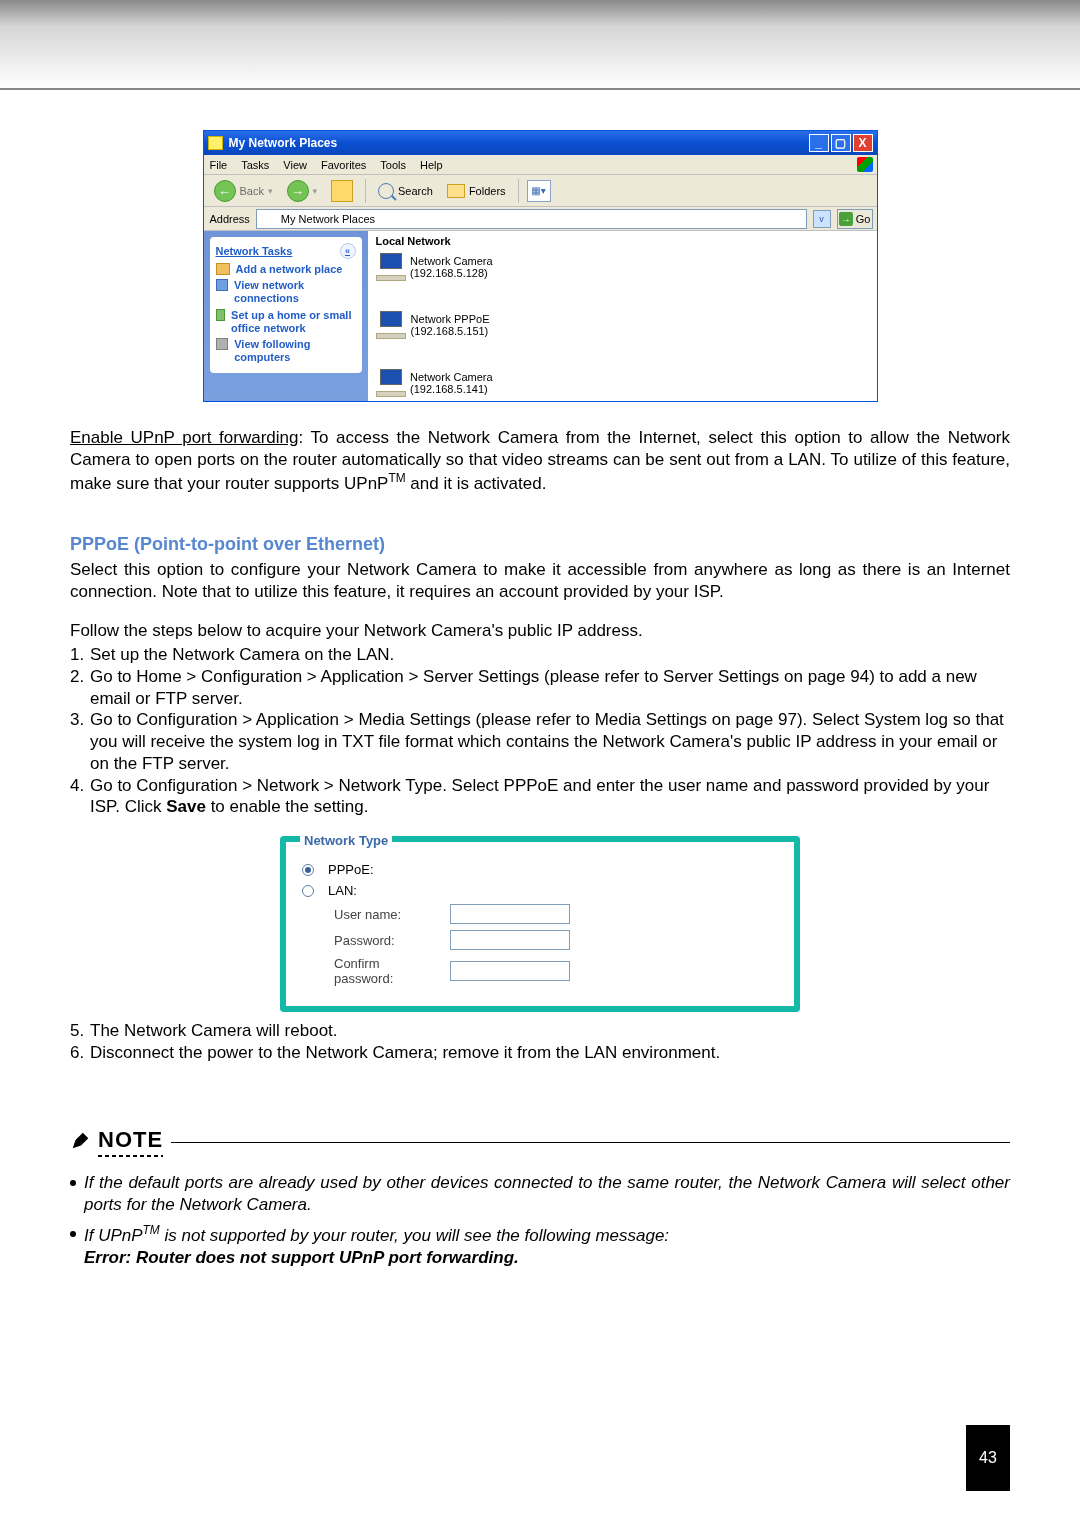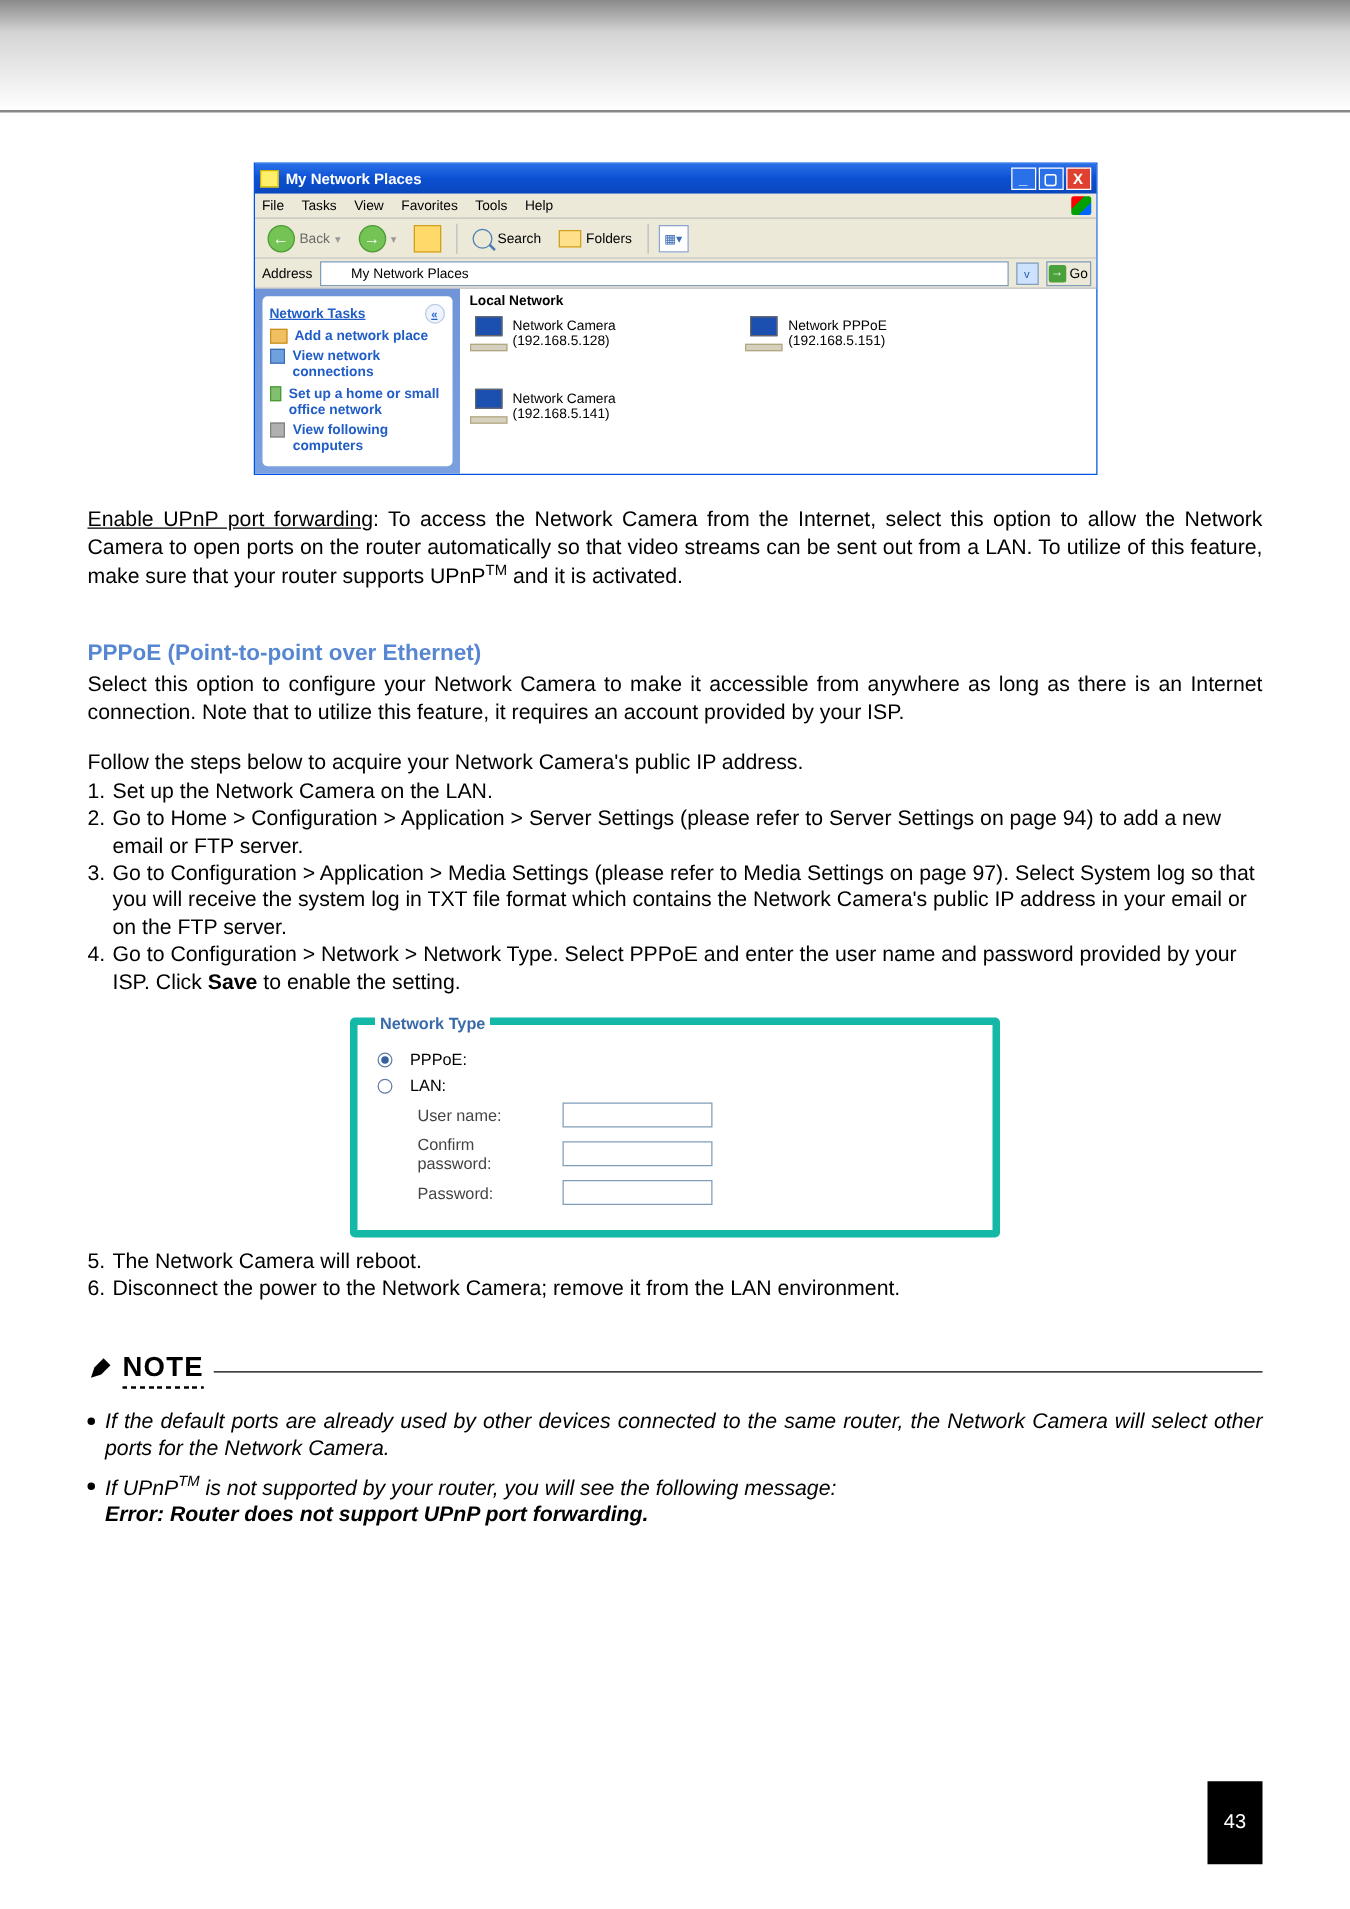--- a/index.html
+++ b/index.html
@@ -148,21 +148,21 @@
   }
   .side-link {
     color:#215dc6; display:flex; gap:6px; align-items:flex-start; margin:3px 0; line-height:1.2;font-weight:bold;
   }
   .side-ic { width:14px;height:12px;display:inline-block;background:#f0c060;border:1px solid #c89020;}
   .side-ic.net  { background:#6fa0e0; border-color:#3b6db5;}
   .side-ic.home { background:#80c070; border-color:#4a9a33;}
   .side-ic.wg   { background:#b0b0b0; border-color:#808080;}
   .np-main { flex:1; padding:4px 8px; }
   .np-main .section-hdr { font-size:11px; font-weight:bold; margin-bottom:6px;}
-  .items-row { display:flex; gap:30px; flex-wrap:wrap;}
+  .items-row { display:flex; gap:30px; flex-wrap:wrap;flex-direction:column;}
   .item {
     display:flex; align-items:center; gap:6px; font-size:11px;
     width: 190px;
   }
   .item .cam {
     width:30px;height:28px;position:relative;
   }
   .item .cam .scr { position:absolute; top:0; left:4px; width:22px; height:16px; background:#1b4fb0; border:1px solid #666;}
   .item .cam .base{ position:absolute; bottom:0; left:0; width:30px; height:6px; background:#d6d0bf; border:1px solid #b0a880;}
   
@@ -187,21 +187,21 @@
   }
   .cfg-row { display:flex; align-items:center; margin:6px 0; gap:8px;}
   .cfg-label { width: 140px; color:#444; padding-left:32px;}
   .cfg-input { width: 120px; height:20px; border:1px solid #7f9db9;}
   .radio {
     width:12px;height:12px;border:1px solid #5f7da5;border-radius:50%;
     display:inline-flex;align-items:center;justify-content:center;margin-right:6px;
   }
   .radio .dot{width:6px;height:6px;border-radius:50%;background:#385f9e;}
   
-  .note-block { margin-top: 38px; }
+  .note-block { margin-top: 62px; }
   .note-hdr {
     display:flex; align-items:center; margin-bottom:18px;
   }
   .note-hdr .pen {
     width:22px;height:22px;color:#000; margin-right:6px;
   }
   .note-hdr .note-word { font-weight: bold; font-size: 22px; letter-spacing:1px; position:relative;}
   .note-hdr .note-word:after{
     content:""; position:absolute; left:0; right:0; bottom:-3px; height:2px;
     background: repeating-linear-gradient(90deg,#000 0 4px, transparent 4px 7px);
@@ -377,25 +377,25 @@
     </div>
     <div class="cfg-row">
       <span class="radio"></span>
       <span>LAN:</span>
     </div>
     <div class="cfg-row">
       <span class="cfg-label">User name:</span>
       <div class="cfg-input"></div>
     </div>
     <div class="cfg-row">
+      <span class="cfg-label">Password:</span>
+      <div class="cfg-input"></div>
+    </div>
+    <div class="cfg-row">
       <span class="cfg-label">Confirm password:</span>
-      <div class="cfg-input"></div>
-    </div>
-    <div class="cfg-row">
-      <span class="cfg-label">Password:</span>
       <div class="cfg-input"></div>
     </div>
   </div>
 
   <div class="doc-text list" style="text-align:left;">
     <div class="li">
         <span class="num">5.</span>
         <span>The Network Camera will reboot.</span>
       </div>
     <div class="li">

